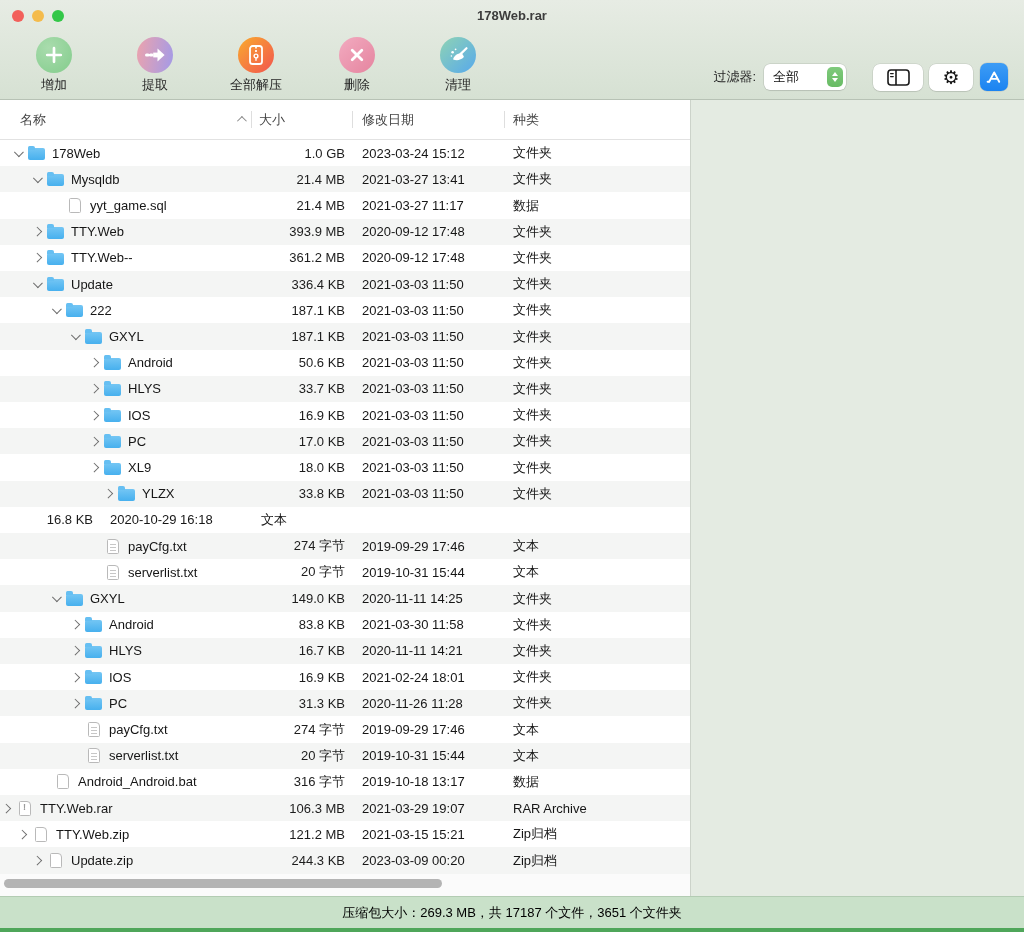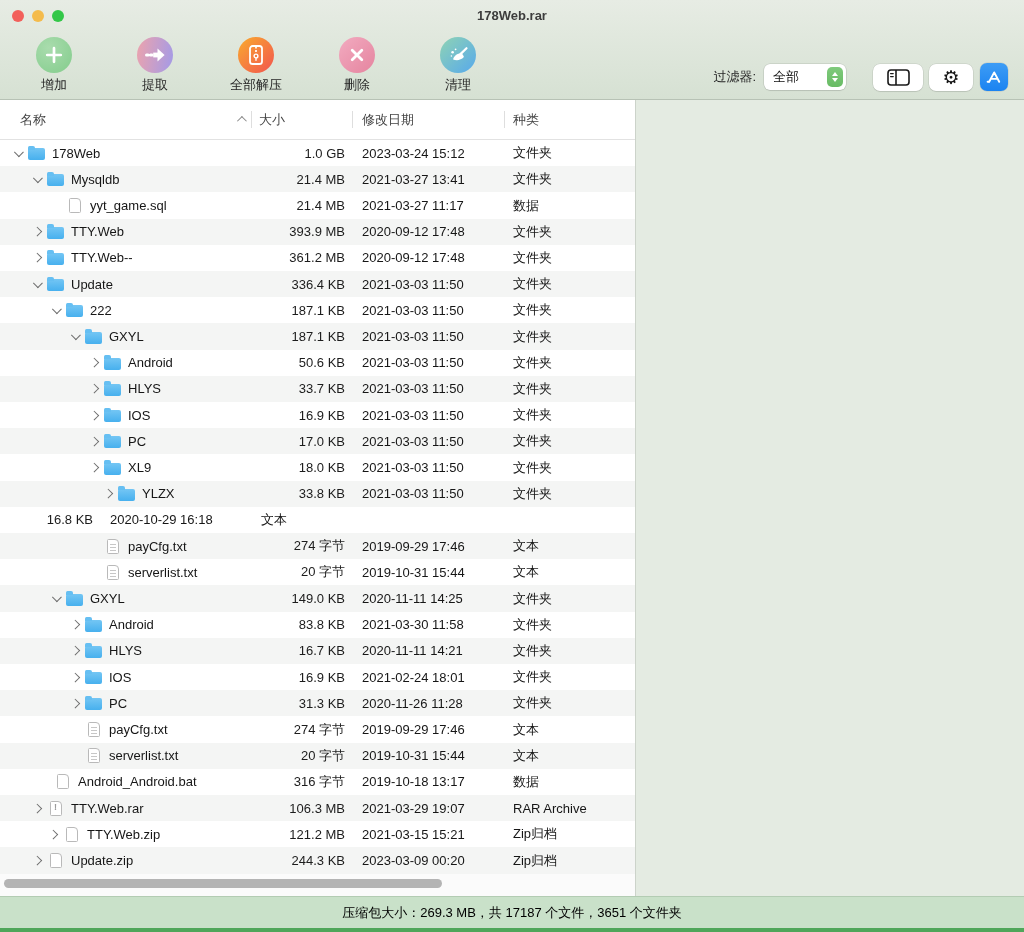--- a/index.html
+++ b/index.html
@@ -38,21 +38,21 @@
   .tri-down { width:0; height:0; border-left:3.5px solid transparent; border-right:3.5px solid transparent; border-top:4.5px solid #fff; }
   .chrome-btn { height:27px; background:#fff; border:none; border-radius:7px; display:flex; align-items:center; justify-content:center;
                 box-shadow:0 0 0 0.5px rgba(0,0,0,.12), 0 1px 1px rgba(0,0,0,.08); cursor:default; }
   .sidebar-btn { width:50px; margin-right:6px; }
   .gear-btn { width:44px; margin-right:7px; font-family:"DejaVu Sans",sans-serif; font-size:19px; color:#161616; line-height:1; }
   .appstore-btn { width:28px; height:28px; border:none; border-radius:7px; background:linear-gradient(#3d9cf5,var(--appstore_blue));
                   display:flex; align-items:center; justify-content:center; box-shadow:0 0 0 0.5px rgba(0,0,0,.12); cursor:default; }
 
   
   .content { flex:1; display:flex; min-height:0; }
-  .list-pane { width:636px; flex:none; background:#fff; display:flex; flex-direction:column; border-right:1px solid #ccd3ca; }
+  .list-pane { width:691px; flex:none; background:#fff; display:flex; flex-direction:column; border-right:1px solid #ccd3ca; }
   .side-pane { flex:1; background:var(--side_pane); }
 
   .table-header { height:40px; flex:none; display:flex; align-items:center; border-bottom:1px solid #e2e2e2; font-size:13px; color:#444; background:#fff; }
   .hcol { display:flex; align-items:center; height:17px; border-right:1px solid #dedede; white-space:nowrap; }
   .hcol.h-name { width:252px; padding-left:20px; justify-content:space-between; padding-right:7px; }
   .hcol.h-size { width:101px; padding-left:7px; }
   .hcol.h-date { width:152px; padding-left:9px; }
   .hcol.h-kind { flex:1; padding-left:8px; border-right:none; }
   .sort-chevron { width:7px; height:7px; border-top:1.5px solid #8a8a8a; border-right:1.5px solid #8a8a8a; transform:rotate(-45deg) translateY(2px); }
 
@@ -488,33 +488,33 @@
               <span class="ficon">
                 <span class="doc-shape"></span>
               </span>
               <span class="fname">Android_Android.bat</span>
             </div>
             <div class="cell c-size">316 字节</div>
             <div class="cell c-date">2019-10-18 13:17</div>
             <div class="cell c-kind">数据</div>
           </div>
           <div class="row">
-            <div class="cell c-name" style="padding-left: 31px;">
+            <div class="cell c-name" style="">
               <span class="disc collapsed"></span>
               <span class="ficon">
                 <span class="doc-shape rar"></span>
               </span>
               <span class="fname">TTY.Web.rar</span>
             </div>
             <div class="cell c-size">106.3 MB</div>
             <div class="cell c-date">2021-03-29 19:07</div>
             <div class="cell c-kind">RAR Archive</div>
           </div>
           <div class="row">
-            <div class="cell c-name" style="padding-left: 47px;">
+            <div class="cell c-name" style="padding-left: 16px;">
               <span class="disc collapsed"></span>
               <span class="ficon">
                 <span class="doc-shape"></span>
               </span>
               <span class="fname">TTY.Web.zip</span>
             </div>
             <div class="cell c-size">121.2 MB</div>
             <div class="cell c-date">2021-03-15 15:21</div>
             <div class="cell c-kind">Zip归档</div>
           </div>

